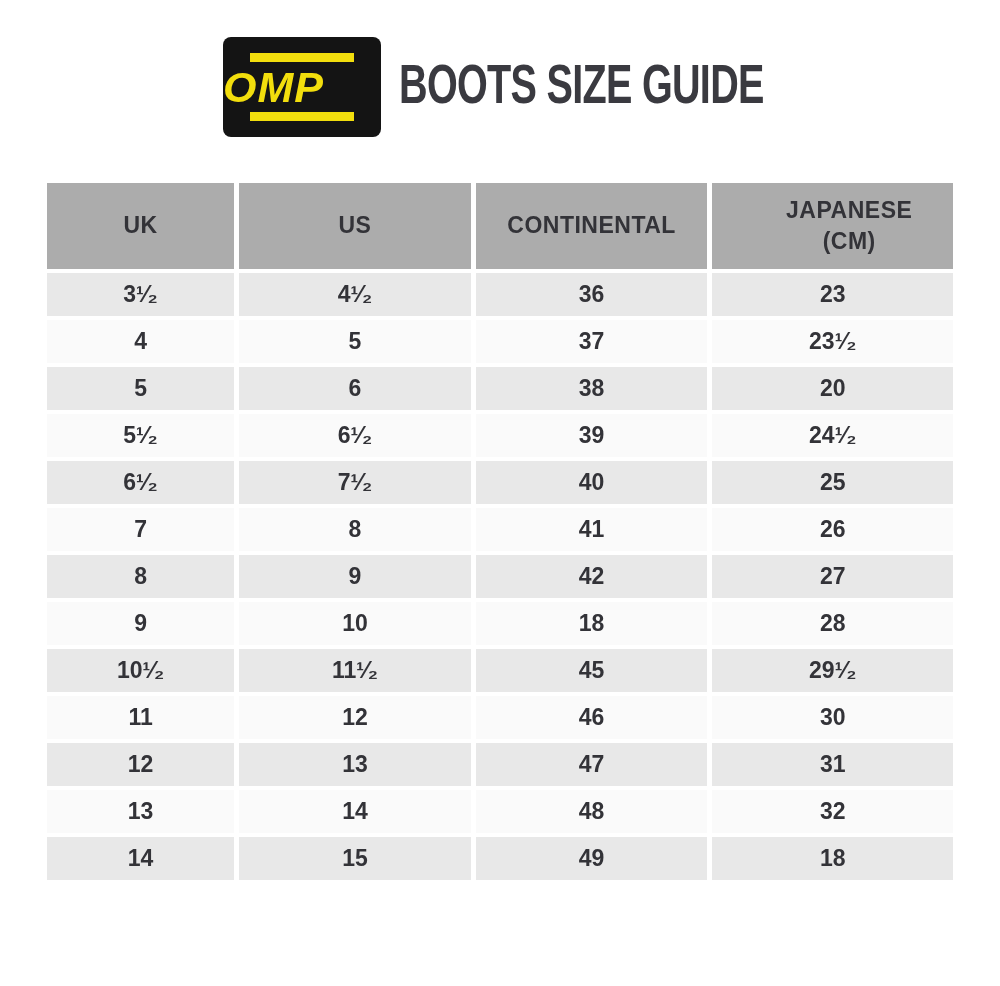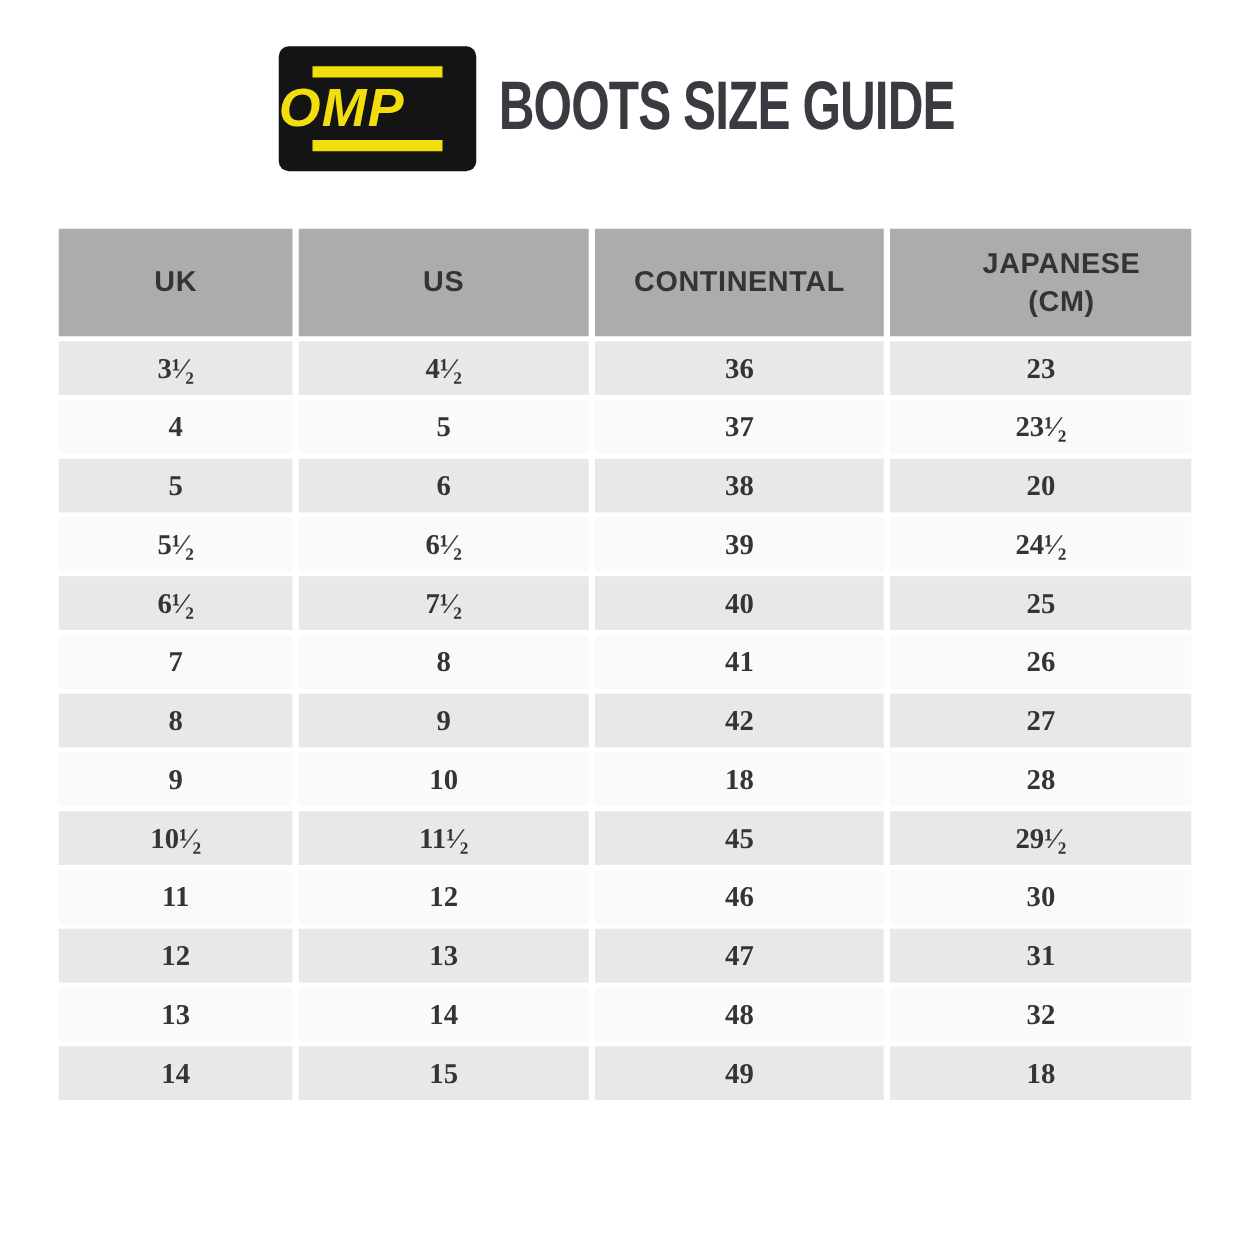--- a/index.html
+++ b/index.html
@@ -89,21 +89,21 @@
     line-height: 1.35;
     padding: 0;
   }
   .size-table td {
     height: 43px;
     text-align: center;
     vertical-align: middle;
     font-size: 23px;
     font-weight: bold;
     color: var(--cell-text, #333338);
-    font-family: Liberation Serif, serif;
+    font-family: Liberation Sans, sans-serif;
     padding: 0;
   }
   .size-table tbody tr:nth-child(odd) td  { background: var(--row-gray, #E8E8E8); }
   .size-table tbody tr:nth-child(even) td { background: var(--row-white, #FAFAFA); }
   .th-line { display: block; padding-left: 33px; }
 </style>
 </head>
 <body>
 
 <div class="brand-header">

